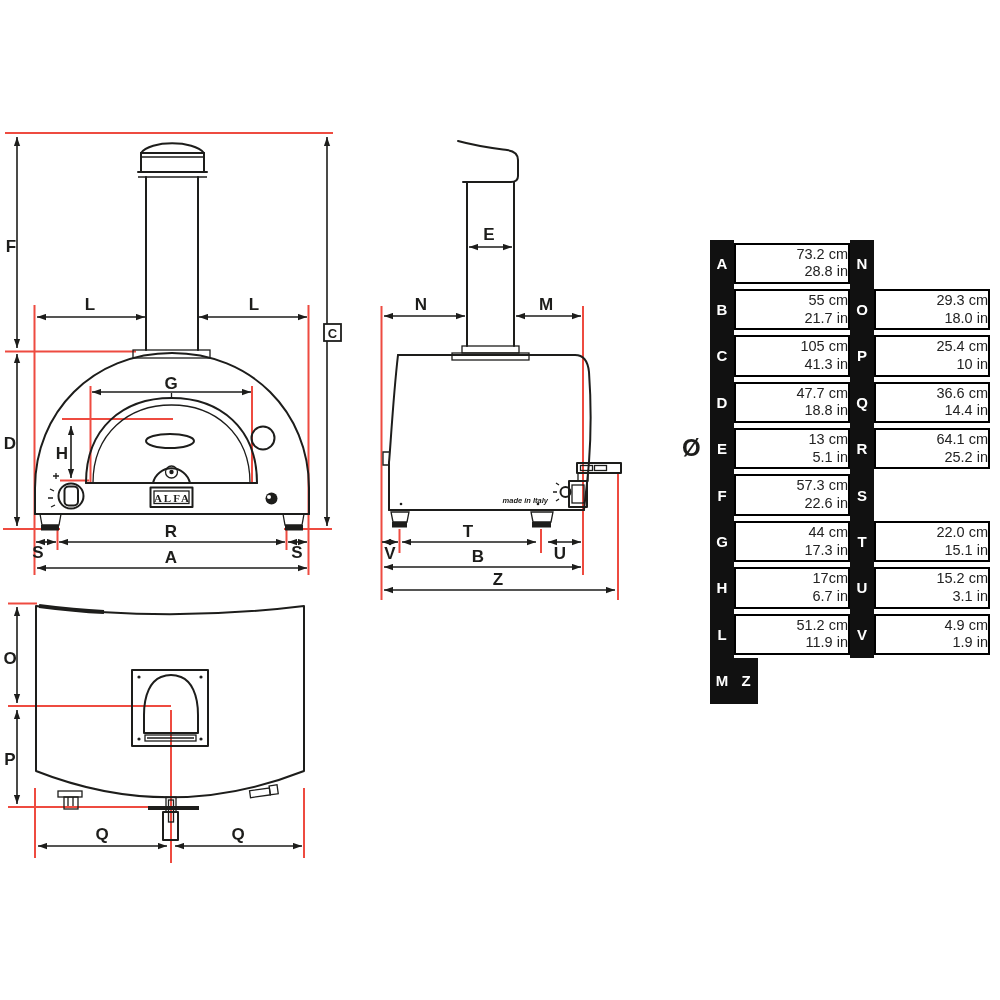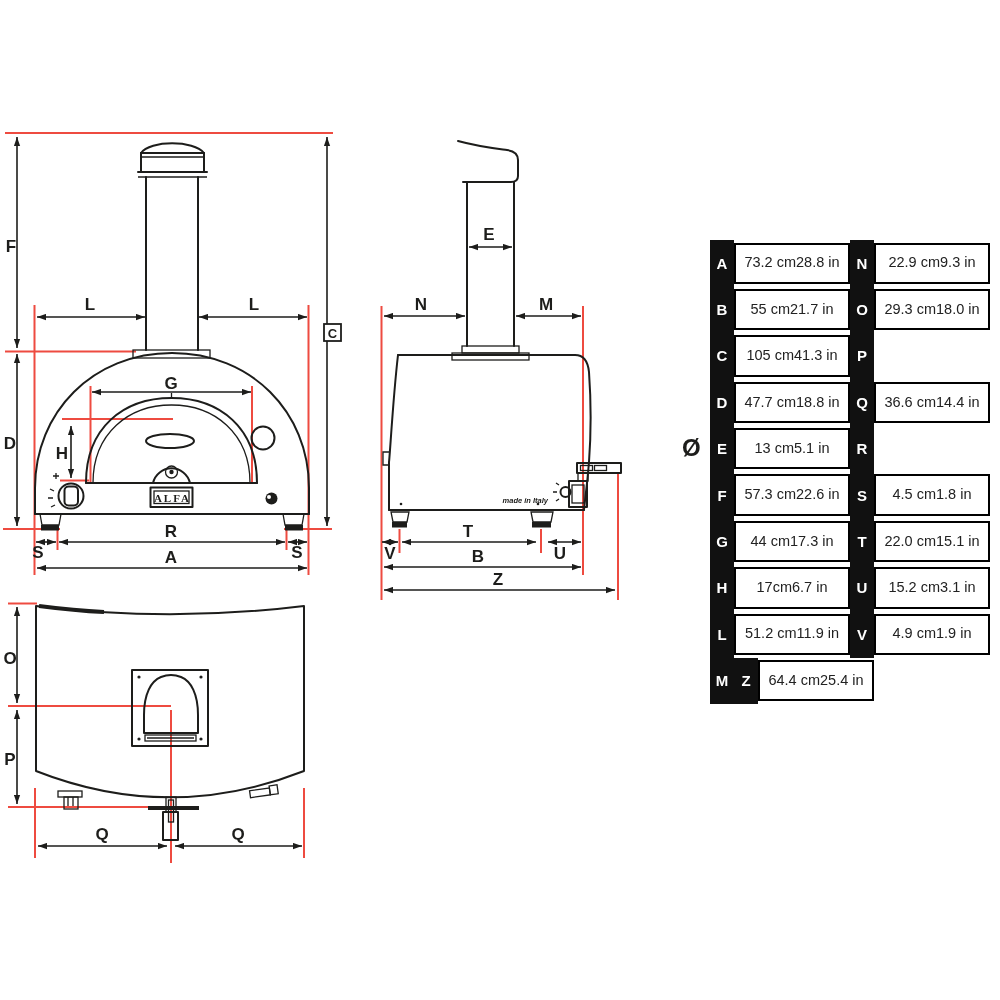--- a/index.html
+++ b/index.html
@@ -14,21 +14,21 @@
   .lbl{font:bold 17px "Liberation Sans", sans-serif;fill:#1d1d1b;text-anchor:middle;}
   .lbl-sm{font:bold 13px "Liberation Sans", sans-serif;fill:#1d1d1b;text-anchor:middle;}
   .alfa{font:bold 11px "Liberation Serif", serif;fill:#1d1d1b;text-anchor:middle;letter-spacing:2px;}
   .madein{font:italic bold 7.5px "Liberation Sans", sans-serif;fill:#1d1d1b;text-anchor:end;}
   
   .dim-table{position:absolute;left:710px;top:240px;width:280px;}
   .dim-row{display:flex;height:46.4px;}
   .cell.letter{width:24px;background:#111111;color:#ffffff;display:flex;align-items:center;
                justify-content:center;font-weight:bold;font-size:15px;}
   .cell.value{width:112px;border:2px solid #000;background:#fff;margin:2.5px 0;
-              display:flex;flex-direction:row;align-items:center;justify-content:center;
+              display:flex;flex-direction:column;align-items:flex-end;justify-content:center;
               font-size:14.5px;line-height:1.22;color:#222;}
   .diameter{position:absolute;left:682px;top:434px;font-size:24px;font-weight:600;color:#1d1d1b;}
 </style>
 </head>
 <body>
 
 <div id="stage">
 
 <svg width="1000" height="1000" viewBox="0 0 1000 1000">
   <defs>
@@ -226,24 +226,20 @@
 
 <div class="dim-table">
 
   <div class="dim-row">
     <div class="cell letter">A</div>
     <div class="cell value">
       <div>73.2 cm</div>
       <div>28.8 in</div>
     </div>
     <div class="cell letter">N</div>
-    <div class="cell value">
-      <div>22.9 cm</div>
-      <div>9.3 in</div>
-    </div>
   </div>
 
   <div class="dim-row">
     <div class="cell letter">B</div>
     <div class="cell value">
       <div>55 cm</div>
       <div>21.7 in</div>
     </div>
     <div class="cell letter">O</div>
     <div class="cell value">
@@ -252,20 +248,24 @@
     </div>
   </div>
 
   <div class="dim-row">
     <div class="cell letter">C</div>
     <div class="cell value">
       <div>105 cm</div>
       <div>41.3 in</div>
     </div>
     <div class="cell letter">P</div>
+    <div class="cell value">
+      <div>25.4 cm</div>
+      <div>10 in</div>
+    </div>
   </div>
 
   <div class="dim-row">
     <div class="cell letter">D</div>
     <div class="cell value">
       <div>47.7 cm</div>
       <div>18.8 in</div>
     </div>
     <div class="cell letter">Q</div>
     <div class="cell value">
@@ -274,33 +274,33 @@
     </div>
   </div>
 
   <div class="dim-row">
     <div class="cell letter">E</div>
     <div class="cell value">
       <div>13 cm</div>
       <div>5.1 in</div>
     </div>
     <div class="cell letter">R</div>
+    <div class="cell value">
+      <div>64.1 cm</div>
+      <div>25.2 in</div>
+    </div>
   </div>
 
   <div class="dim-row">
     <div class="cell letter">F</div>
     <div class="cell value">
       <div>57.3 cm</div>
       <div>22.6 in</div>
     </div>
     <div class="cell letter">S</div>
-    <div class="cell value">
-      <div>4.5 cm</div>
-      <div>1.8 in</div>
-    </div>
   </div>
 
   <div class="dim-row">
     <div class="cell letter">G</div>
     <div class="cell value">
       <div>44 cm</div>
       <div>17.3 in</div>
     </div>
     <div class="cell letter">T</div>
     <div class="cell value">
@@ -331,20 +331,16 @@
     <div class="cell letter">V</div>
     <div class="cell value">
       <div>4.9 cm</div>
       <div>1.9 in</div>
     </div>
   </div>
 
   <div class="dim-row">
     <div class="cell letter">M</div>
     <div class="cell letter">Z</div>
-    <div class="cell value">
-      <div>64.4 cm</div>
-      <div>25.4 in</div>
-    </div>
   </div>
 
 </div>
 </div>
 
 </body></html>

